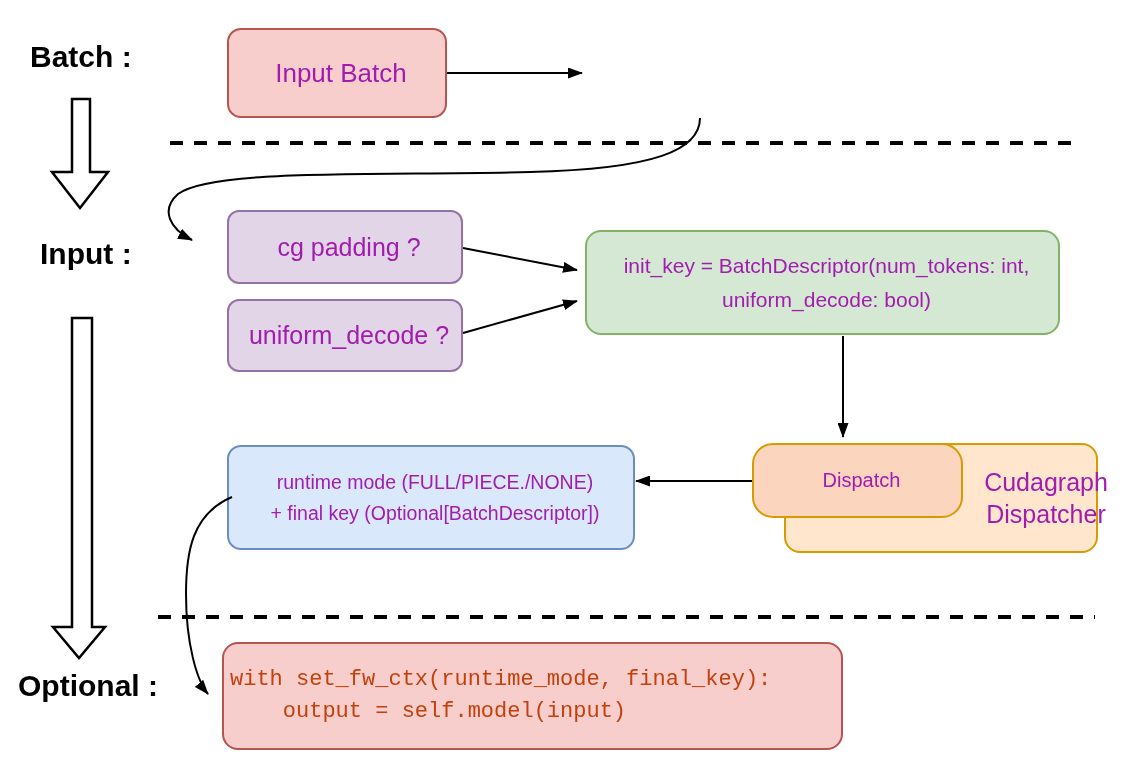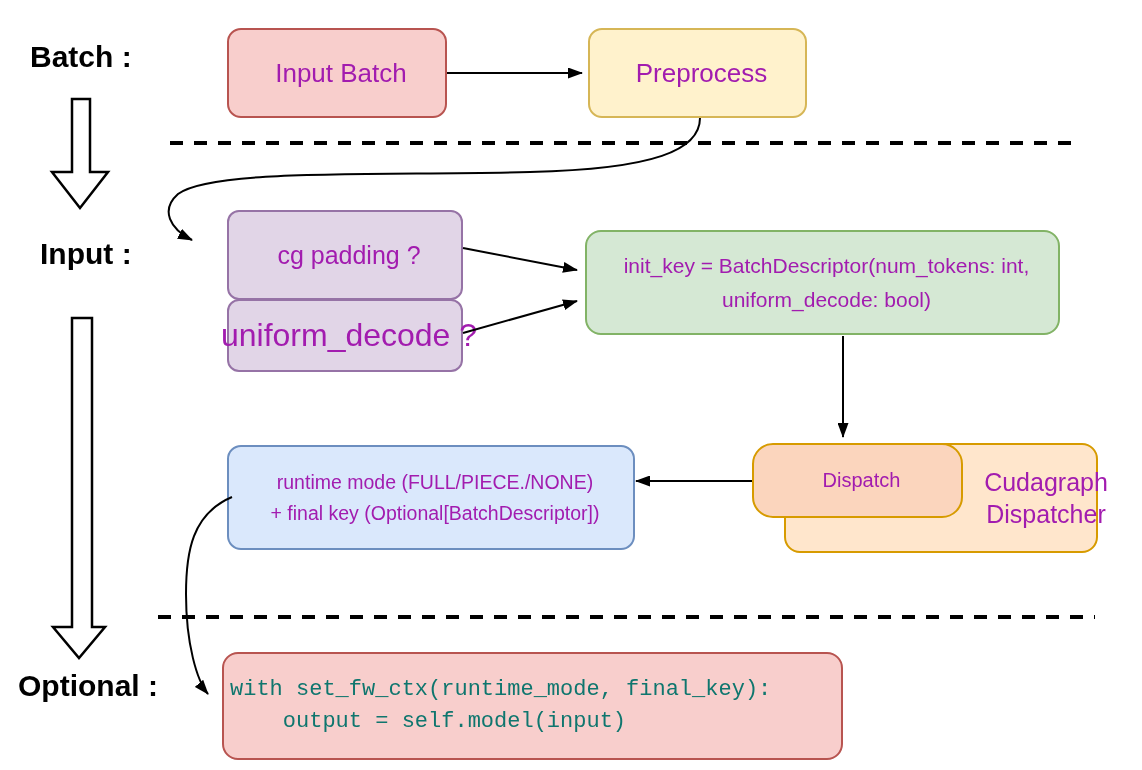--- a/index.html
+++ b/index.html
@@ -11,22 +11,22 @@
   .lbl-input   { left:30px;  top:40px;  }
   .lbl-plan    { left:40px;  top:237px; }
   .lbl-execute { left:18px;  top:669px; }
 
   .node { position:absolute; border:2px solid; display:flex; flex-direction:column;
           align-items:center; justify-content:center; text-align:center; color:#a21caf;padding-left:8px; }
   .node span { display:block; white-space:nowrap; }
 
   .n-input-batch { left:227px; top:28px;  width:220px; height:90px;  border-radius:14px; font-size:26px; }
   .n-preprocess  { left:588px; top:28px;  width:219px; height:90px;  border-radius:14px; font-size:26px; }
-  .n-cg-padding  { left:227px; top:210px; width:236px; height:90px;  border-radius:12px; font-size:25px; }
-  .n-uniform     { left:227px; top:299px; width:236px; height:73px;  border-radius:12px; font-size:32px; }
+  .n-cg-padding  { left:227px; top:210px; width:236px; height:74px;  border-radius:12px; font-size:25px; }
+  .n-uniform     { left:227px; top:299px; width:236px; height:73px;  border-radius:12px; font-size:25px; }
   .n-init-key    { left:585px; top:230px; width:475px; height:105px; border-radius:16px; font-size:21px; line-height:1.6; }
   .n-cudagraph   { left:752px; top:443px; width:314px; height:110px; border-radius:16px; font-size:25px;margin-left:32px; }
   .n-cudagraph .right-label { position:absolute; left:180px; top:0; width:160px; height:100%;
         display:flex; flex-direction:column; align-items:center; justify-content:center; line-height:1.3; }
   .n-dispatch    { left:752px; top:443px; width:211px; height:75px;  border-radius:21px; font-size:20px; }
   .n-runtime     { left:227px; top:445px; width:408px; height:105px; border-radius:14px; font-size:19.5px; line-height:1.55; }
   .n-code        { left:222px; top:642px; width:621px; height:108px; border-radius:16px;
                    align-items:flex-start; padding-left:6px;
                    font-family:"Liberation Mono", monospace; font-size:22px; line-height:1.45; }
   .n-code span   { white-space:pre; text-align:left; }
@@ -42,23 +42,20 @@
 <div class="stage">
 
   <div class="section-label lbl-input">Batch :</div>
   <div class="section-label lbl-plan">Input :</div>
   <div class="section-label lbl-execute">Optional :</div>
 
   <div class="node n-input-batch" style="background-color: rgb(248, 206, 204); border-color: rgb(184, 84, 80);">
     <span>Input Batch</span>
   </div>
 
-  <div class="node n-preprocess" style="background-color: rgb(255, 242, 204); border-color: rgb(214, 182, 86);">
-    <span>Preprocess</span>
-  </div>
 
   <div class="node n-cg-padding" style="background-color: rgb(225, 213, 231); border-color: rgb(150, 115, 166);">
     <span>cg padding ?</span>
   </div>
 
   <div class="node n-uniform" style="background-color: rgb(225, 213, 231); border-color: rgb(150, 115, 166);">
     <span>uniform_decode ?</span>
   </div>
 
   <div class="node n-init-key" style="background-color: rgb(213, 232, 212); border-color: rgb(130, 179, 102);">
@@ -75,21 +72,21 @@
 
   <div class="node n-dispatch" style="background-color: rgb(251, 213, 189); border-color: rgb(215, 155, 0);">
     <span>Dispatch</span>
   </div>
 
   <div class="node n-runtime" style="background-color: rgb(218, 232, 252); border-color: rgb(108, 142, 191);">
     <span>runtime mode (FULL/PIECE./NONE)</span>
     <span>+ final key (Optional[BatchDescriptor])</span>
   </div>
 
-  <div class="node n-code" style="background-color: rgb(248, 206, 204); border-color: rgb(184, 84, 80); color: #0f766e; margin-top: 10px;">
+  <div class="node n-code" style="background-color: rgb(248, 206, 204); border-color: rgb(184, 84, 80); color: #c2410c;">
     <span>with set_fw_ctx(runtime_mode, final_key):</span>
     <span>    output = self.model(input)</span>
   </div>
 
   <svg class="overlay" width="1142" height="770" viewBox="0 0 1142 770">
     <defs>
       <marker id="arrow" markerUnits="userSpaceOnUse" markerWidth="15" markerHeight="11" refX="14" refY="5.5" orient="auto">
         <path d="M0,0 L15,5.5 L0,11 z" fill="#000"></path>
       </marker>
     </defs>

